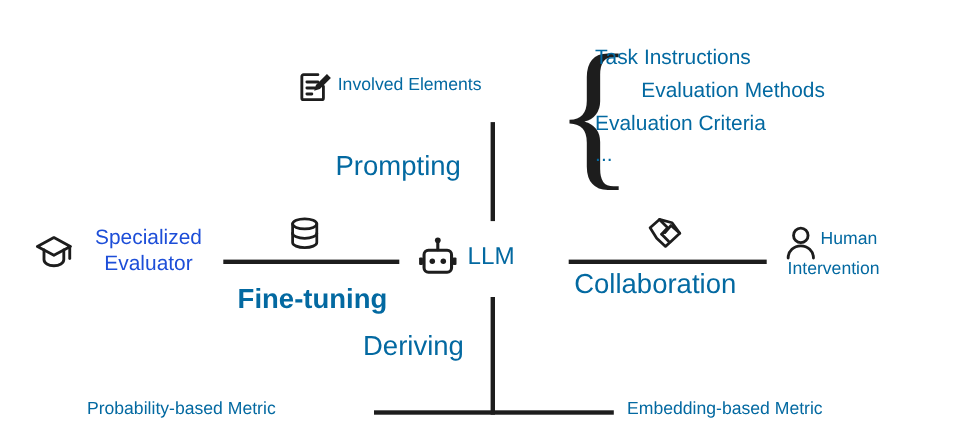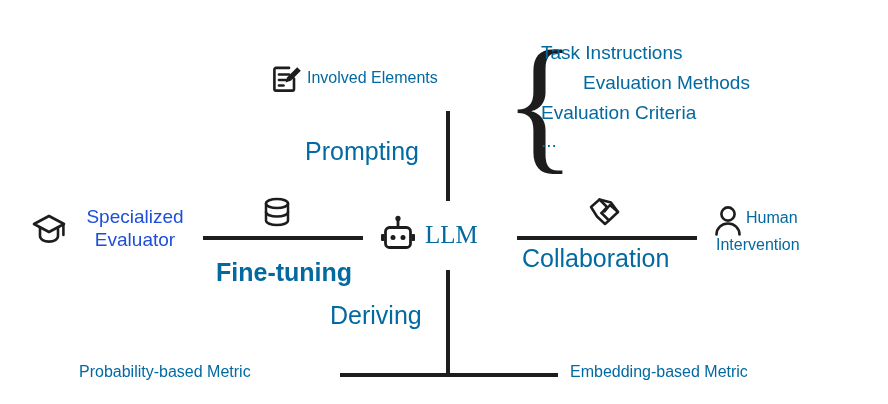--- a/index.html
+++ b/index.html
@@ -85,21 +85,21 @@
       <line x1="22" y1="4" x2="22" y2="12"></line>
       <circle cx="22" cy="3.4" r="2.6" fill="#1d1d1d" stroke="none"></circle>
       <rect x="9.5" y="12.5" width="25" height="20" rx="4"></rect>
       <circle cx="17" cy="22.5" r="2.5" fill="#1d1d1d" stroke="none"></circle>
       <circle cx="27" cy="22.5" r="2.5" fill="#1d1d1d" stroke="none"></circle>
       <path d="M6 19 h1.5 a1 1 0 0 1 1 1 v5 a1 1 0 0 1 -1 1 H6 a1 1 0 0 1 -1 -1 v-5 a1 1 0 0 1 1 -1 z" fill="#1d1d1d" stroke="none"></path>
       <path d="M36.5 19 H38 a1 1 0 0 1 1 1 v5 a1 1 0 0 1 -1 1 h-1.5 a1 1 0 0 1 -1 -1 v-5 a1 1 0 0 1 1 -1 z" fill="#1d1d1d" stroke="none"></path>
     </svg>
   </span>
 
-  <span class="txt node-label" style="left:425px; top:220px; font-size:25px;font-family:Liberation Serif, serif;">LLM</span>
+  <span class="txt node-label" style="left:425px; top:220px; font-size:22px;">LLM</span>
 
   <span class="icon" style="left:32px; top:212px; width:34px; height:34px;">
     <svg width="34" height="34" viewBox="0 0 34 34" fill="none" stroke="#1d1d1d" stroke-width="2.6" stroke-linecap="round" stroke-linejoin="round">
       <path d="M17 4 L32 12 L17 20 L2 12 Z"></path>
       <path d="M8 15.2 V24 c0 3.3 4 5.6 9 5.6 s9 -2.3 9 -5.6 V15.2"></path>
       <line x1="31.4" y1="12.4" x2="31.4" y2="23"></line>
     </svg>
   </span>
 
   <div class="two-line" style="left:70px; top:205px; width:130px;">

